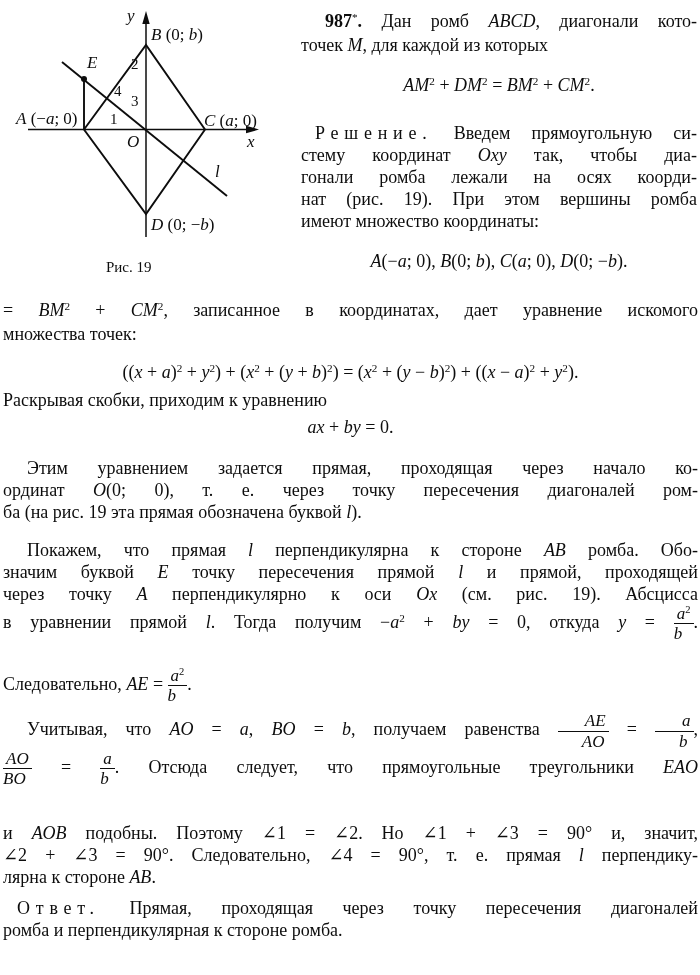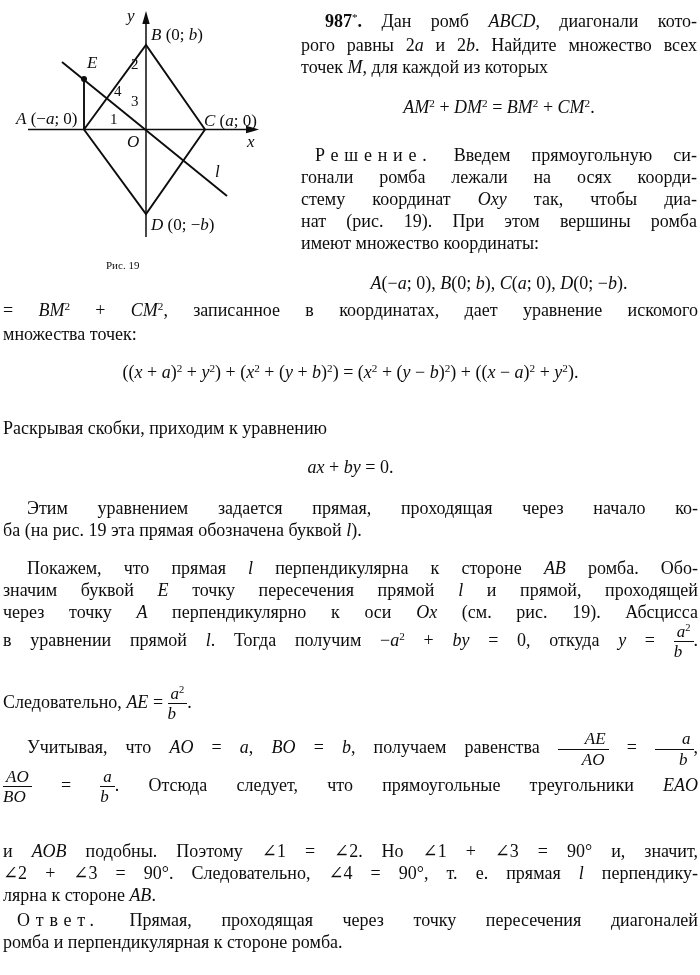--- a/index.html
+++ b/index.html
@@ -11,42 +11,42 @@
   }
   i{font-style:italic;}
   b{font-weight:bold;}
   sup{font-size:62%;vertical-align:baseline;position:relative;top:-0.55em;font-style:normal;}
   .lsp{letter-spacing:0.32em;}
   
   .figure{position:absolute;left:0;top:0;width:290px;height:290px;}
   .figure svg{position:absolute;left:0;top:0;}
   .flabel{position:absolute;font-size:17px;white-space:nowrap;line-height:1;}
   .flabel.ang{font-size:15px;}
-  .fig-caption{position:absolute;left:106px;top:259px;font-size:11px;white-space:nowrap;}
+  .fig-caption{position:absolute;left:106px;top:259px;font-size:15px;white-space:nowrap;}
   
   .right-col{position:absolute;left:301px;top:10px;width:396px;}
   .main-col{position:absolute;left:3px;top:299px;width:695px;}
   .ln{line-height:22px;text-align:justify;}
   .jl{text-align-last:justify;}
   .el{text-align-last:left;}
   .ind{text-indent:24px;}
   .ind2{text-indent:14px;}
   .eq{text-align-last:center;line-height:28px;}
   .eq1{margin-top:16px;line-height:26px;}
   .eq2{margin-top:16px;line-height:26px;}
-  .eq3{margin-top:12px;margin-bottom:28px;line-height:30px;}
-  .eq4{margin-top:14px;line-height:28px;}
+  .eq3{margin-top:12px;margin-bottom:0;line-height:30px;}
+  .eq4{margin-top:2px;line-height:28px;}
   .gap-sol{margin-top:22px;}
   .gap-p5{margin-top:16px;}
   .gap-p8{margin-top:16px;}
   .fl{line-height:32px;}            
   .mt7{margin-top:24px;}
   .mt8{margin-top:8px;}
   .mt34{margin-top:34px;}
-  .mt3{margin-top:3px;}
+  .mt3{margin-top:9px;}
   
   .frac{display:inline-block;vertical-align:middle;text-align:right;line-height:1.02;font-size:17px;}
   .frac .fn{display:block;border-bottom:1.4px solid #0d0d0d;padding:0 3px 1px;}
   .frac .fd{display:block;padding-top:1px;}
 </style>
 </head>
 <body>
 
 <div class="figure">
   <svg width="290" height="250" viewBox="0 0 290 250">
@@ -76,38 +76,38 @@
   <span class="flabel" style="left:215px;top:163px"><i>l</i></span>
   <span class="flabel ang" style="left:110px;top:112px">1</span>
   <span class="flabel ang" style="left:131px;top:57px">2</span>
   <span class="flabel ang" style="left:131px;top:94px">3</span>
   <span class="flabel ang" style="left:114px;top:84px">4</span>
   <div class="fig-caption">Рис. 19</div>
 </div>
 
 <div class="right-col">
   <div class="ln jl ind"><b>987</b><sup>*</sup><b>.</b> Дан ромб <i>ABCD</i>, диагонали кото-</div>
-  <div class="ln jl">рого равны 2<i>a</i> и 2<i>b</i>. Найдите множество всех</div>
   <div class="ln el">точек <i>M</i>, для каждой из которых</div>
   <div class="eq eq1"><i>AM</i><sup>2</sup> + <i>DM</i><sup>2</sup> = <i>BM</i><sup>2</sup> + <i>CM</i><sup>2</sup>.</div>
   <div class="ln jl ind2 gap-sol"><span class="lsp">Решение.</span> Введем прямоугольную си-</div>
+  <div class="ln jl">стему координат <i>Oxy</i> так, чтобы диа-</div>
   <div class="ln jl">гонали ромба лежали на осях коорди-</div>
-  <div class="ln jl">стему координат <i>Oxy</i> так, чтобы диа-</div>
   <div class="ln jl">нат (рис. 19). При этом вершины ромба</div>
   <div class="ln el">имеют множество координаты:</div>
   <div class="eq eq2"><i>A</i>(−<i>a</i>; 0), <i>B</i>(0; <i>b</i>), <i>C</i>(<i>a</i>; 0), <i>D</i>(0; −<i>b</i>).</div>
 </div>
 
 <div class="main-col">
   <div class="ln jl">= <i>BM</i><sup>2</sup> + <i>CM</i><sup>2</sup>, записанное в координатах, дает уравнение искомого</div>
   <div class="ln el">множества точек:</div>
   <div class="eq eq3">((<i>x</i> + <i>a</i>)<sup>2</sup> + <i>y</i><sup>2</sup>) + (<i>x</i><sup>2</sup> + (<i>y</i> + <i>b</i>)<sup>2</sup>) = (<i>x</i><sup>2</sup> + (<i>y</i> − <i>b</i>)<sup>2</sup>) + ((<i>x</i> − <i>a</i>)<sup>2</sup> + <i>y</i><sup>2</sup>).</div>
   <div class="ln el">Раскрывая скобки, приходим к уравнению</div>
   <div class="eq eq4"><i>ax</i> + <i>by</i> = 0.</div>
   <div class="ln jl ind gap-p5">Этим уравнением задается прямая, проходящая через начало ко-</div>
+  <div class="ln jl">ординат <i>O</i>(0; 0), т. е. через точку пересечения диагоналей ром-</div>
   <div class="ln el">ба (на рис. 19 эта прямая обозначена буквой <i>l</i>).</div>
   <div class="ln jl ind gap-p8">Покажем, что прямая <i>l</i> перпендикулярна к стороне <i>AB</i> ромба. Обо-</div>
   <div class="ln jl">значим буквой <i>E</i> точку пересечения прямой <i>l</i> и прямой, проходящей</div>
   <div class="ln jl">через точку <i>A</i> перпендикулярно к оси <i>Ox</i> (см. рис. 19). Абсцисса</div>
   <div class="ln jl fl">в уравнении прямой <i>l</i>. Тогда получим −<i>a</i><sup>2</sup> + <i>by</i> = 0, откуда <i>y</i> = <span class="frac"><span class="fn"><i>a</i><sup>2</sup></span><span class="fd"><i>b</i></span></span>.</div>
   <div class="ln el fl mt7">Следовательно, <i>AE</i> = <span class="frac"><span class="fn"><i>a</i><sup>2</sup></span><span class="fd"><i>b</i></span></span>.</div>
   <div class="ln jl fl ind mt8">Учитывая, что <i>AO</i> = <i>a</i>, <i>BO</i> = <i>b</i>, получаем равенства <span class="frac"><span class="fn"><i>AE</i></span><span class="fd"><i>AO</i></span></span> = <span class="frac"><span class="fn"><i>a</i></span><span class="fd"><i>b</i></span></span>,</div>
   <div class="ln jl fl"><span class="frac"><span class="fn"><i>AO</i></span><span class="fd"><i>BO</i></span></span> = <span class="frac"><span class="fn"><i>a</i></span><span class="fd"><i>b</i></span></span>. Отсюда следует, что прямоугольные треугольники <i>EAO</i></div>
   <div class="ln jl mt34">и <i>AOB</i> подобны. Поэтому ∠1 = ∠2. Но ∠1 + ∠3 = 90° и, значит,</div>
   <div class="ln jl">∠2 + ∠3 = 90°. Следовательно, ∠4 = 90°, т. е. прямая <i>l</i> перпендику-</div>

